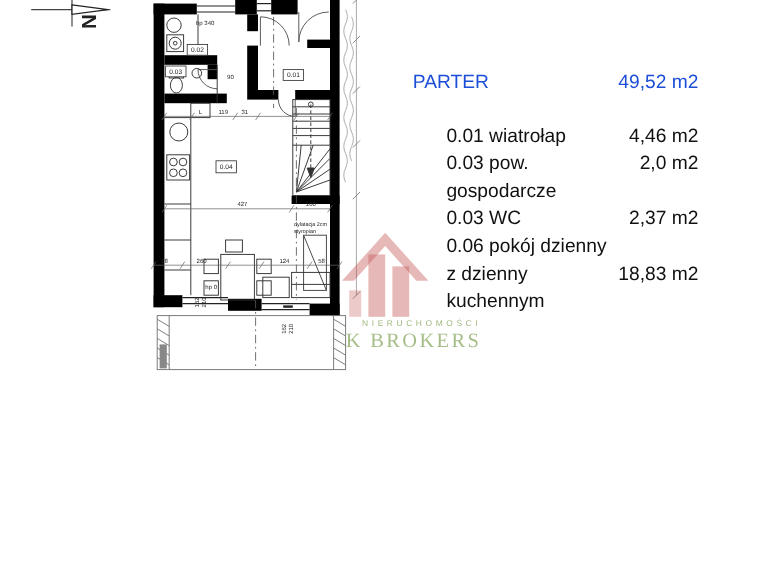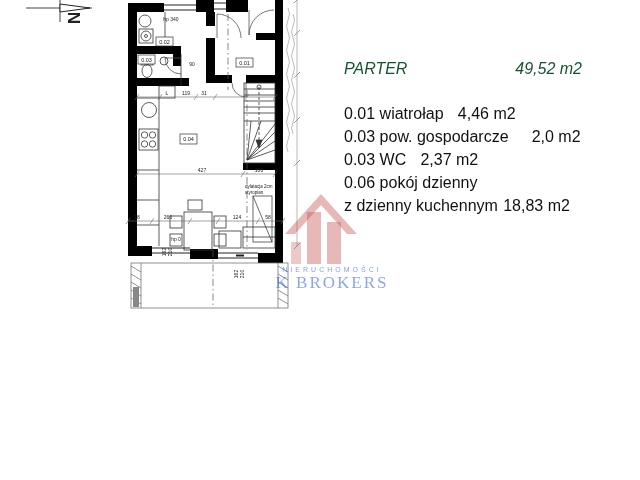--- a/index.html
+++ b/index.html
@@ -1,25 +1,25 @@
 <!DOCTYPE html>
 <html><head>
 <meta charset="utf-8">
 <style>
   html,body{margin:0;padding:0;background:#fff;}
   .stage{position:relative;width:640px;height:480px;background:#fff;overflow:hidden;
          font-family:"Liberation Sans",sans-serif;}
   .plan-svg{position:absolute;left:0;top:0;}
   
   .legend{position:absolute;left:344px;top:60px;width:238px;font-size:16px;color:#111;}
-  .legend .title-row{display:flex;justify-content:space-between;color:#14532d;margin-bottom:24px;font-style:italic;}
-  .legend .row{display:flex;line-height:23px;}
+  .legend .title-row{display:flex;justify-content:space-between;color:#1d4ed8;margin-bottom:24px;}
+  .legend .row{display:flex;justify-content:space-between;line-height:23px;margin-left:28px;}
   .legend .row .r{text-align:right;min-width:72px;}
   
-  .watermark{position:absolute;left:263px;top:186px;width:138px;color:#1d4ed8;text-align:center;
+  .watermark{position:absolute;left:263px;top:186px;width:138px;color:#4d7c0f;text-align:right;
              pointer-events:none;}
   .watermark .wm-line1{font-size:7px;letter-spacing:3px;opacity:.55;margin-top:-4px;}
   .watermark .wm-line2{font-family:"Liberation Serif",serif;font-size:17px;letter-spacing:2px;opacity:.5;}
   text{font-family:"Liberation Sans",sans-serif;fill:#222;}
 </style>
 </head>
 <body>
 
 <div class="stage">
 

